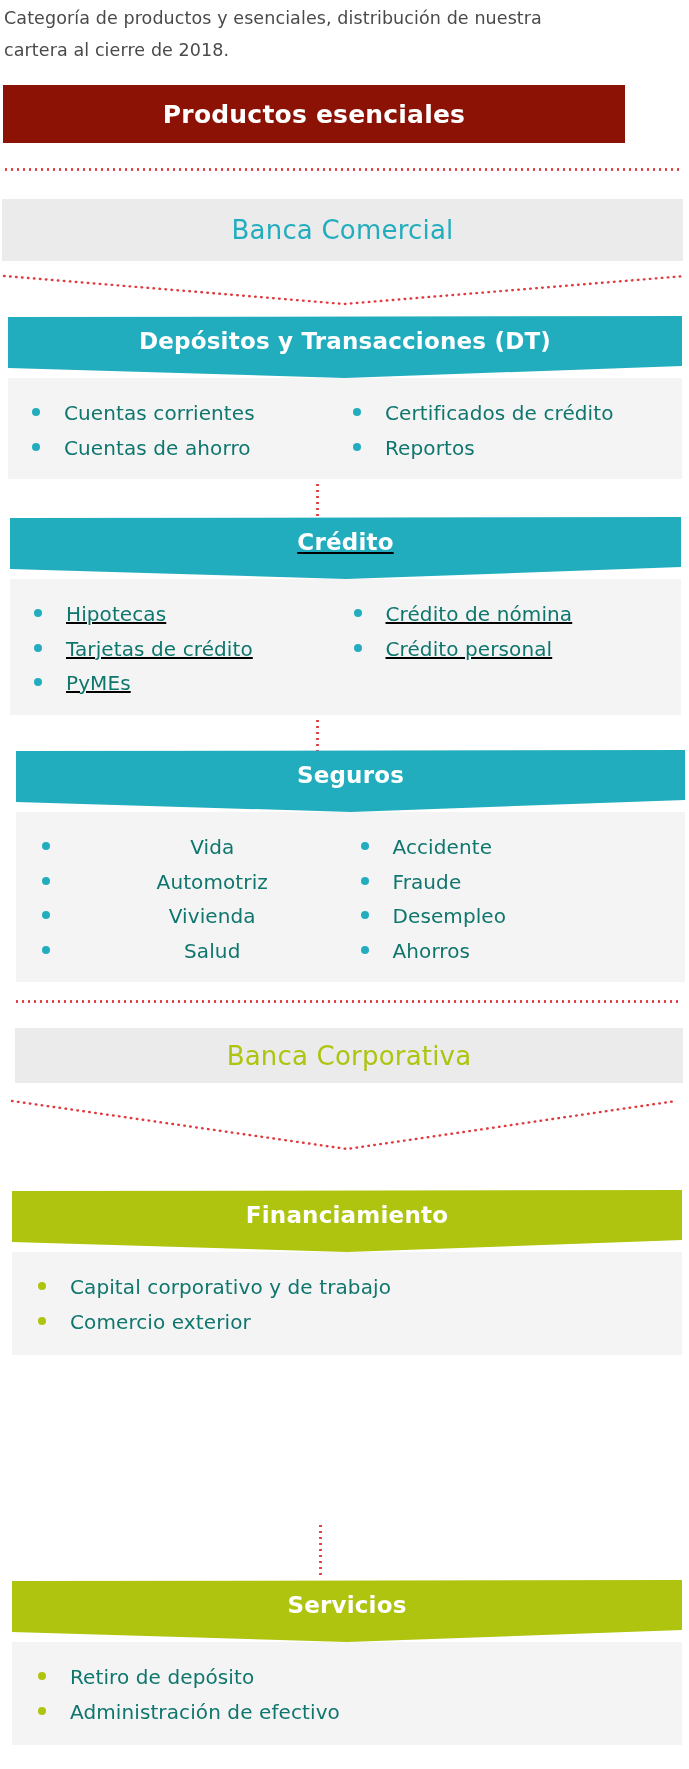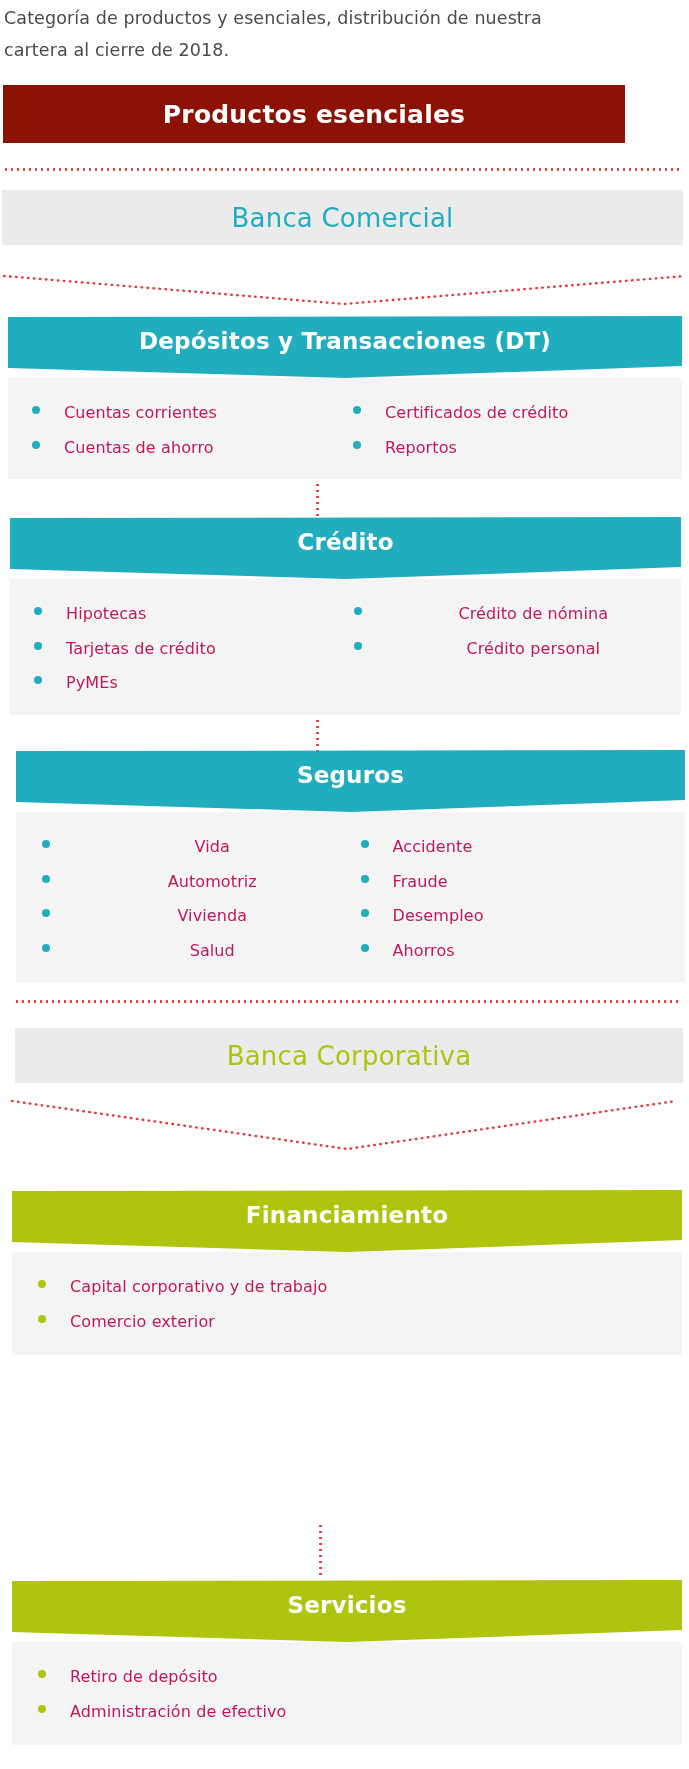--- a/index.html
+++ b/index.html
@@ -97,22 +97,22 @@
   .card-body {
     background: #F4F4F4;
     width: 100%;
     padding: 18px 0 14px 0;
     display: flex;
   }
   .col { flex: 0 0 50%; }
   .li {
     display: flex;
     align-items: baseline;
-    font-size: 16px;
-    color: #be185d;
+    font-size: 20px;
+    color: #0f766e;
     line-height: 34.5px;
     letter-spacing: 0.1px;
   }
   .bullet {
     flex: 0 0 auto;
     width: 8px; height: 8px;
     border-radius: 50%;
     margin-right: 24px;
     position: relative;
     top: -4px;
@@ -128,21 +128,21 @@
   <span>Categoría de productos y esenciales, distribución de nuestra</span>
   <span>cartera al cierre de 2018.</span>
 </div>
 
 <div class="master-banner">
   <span class="label">Productos esenciales</span>
 </div>
 
 <div class="dots-h" style="left:3px; top:168px; width:680px;"></div>
 
-<div class="section-bar teal" style="left:2px; top:190px; width:681px; height:55px;">
+<div class="section-bar teal" style="left:2px; top:199px; width:681px; height:62px;">
   <span class="label">Banca Comercial</span>
 </div>
 
 <div class="v-connector" style="left:0px; top:272px; width:689px; height:36px;">
   <svg width="689" height="36" viewBox="0 0 689 36">
     <polyline points="4,4 344,32 685,4" fill="none" stroke="#E03A3E" stroke-width="2.4" stroke-linecap="round" stroke-dasharray="0.6 5.4"></polyline>
   </svg>
 </div>
 
 <div class="card teal" style="left:8px; top:316px; width:674px;">
@@ -171,21 +171,21 @@
       <div class="li">
         <span class="bullet"></span>
         <span class="li-text">Reportos</span>
       </div>
     </div>
   </div>
 </div>
 
 <div class="dots-v" style="left:316px; top:482px; height:36px;"></div>
 
-<div class="card teal" style="left:10px; top:517px; width:671px;">
+<div class="card teal" style="left:10px; top:517px; width:671px;text-decoration:underline;">
   <div class="card-head" style="height:62px;">
     <svg class="head-bg" viewBox="0 0 671 62" preserveAspectRatio="none">
       <polygon points="0,1 671,0 671,50 336,62 0,52" fill="#22ADBE"></polygon>
     </svg>
     <span class="head-text">Crédito</span>
   </div>
   <div class="card-body">
     <div class="col" style="padding-left:24px;">
       <div class="li">
         <span class="bullet"></span>
@@ -193,21 +193,21 @@
       </div>
       <div class="li">
         <span class="bullet"></span>
         <span class="li-text">Tarjetas de crédito</span>
       </div>
       <div class="li">
         <span class="bullet"></span>
         <span class="li-text">PyMEs</span>
       </div>
     </div>
-    <div class="col" style="padding-left:8px;text-align:center;">
+    <div class="col" style="padding-left:8px;">
       <div class="li">
         <span class="bullet"></span>
         <span class="li-text">Crédito de nómina</span>
       </div>
       <div class="li">
         <span class="bullet"></span>
         <span class="li-text">Crédito personal</span>
       </div>
     </div>
   </div>

